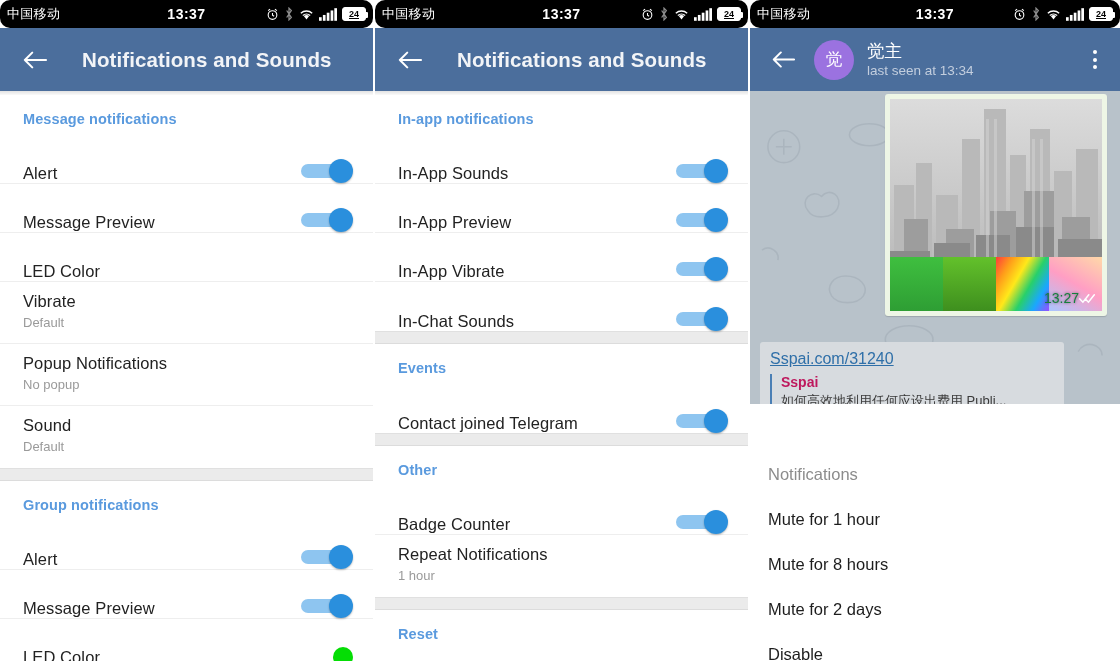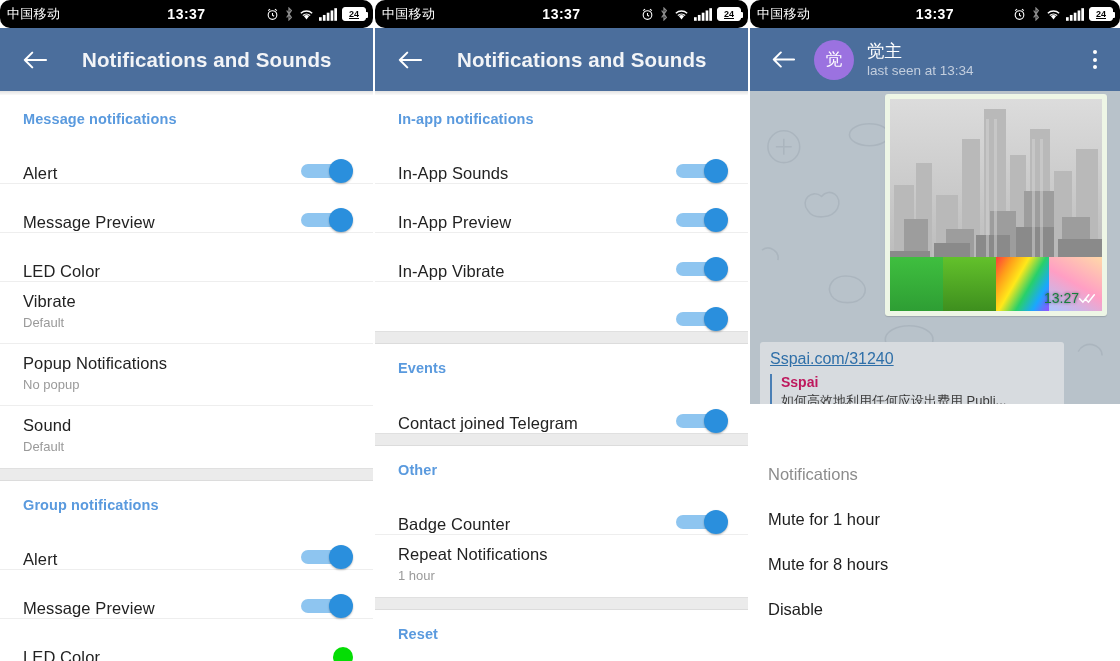--- a/index.html
+++ b/index.html
@@ -352,20 +352,23 @@
       <div class="row">
         <div class="txtwrap">
             <span class="label">In-App Vibrate</span>
           </div>
         <span class="toggle">
             <span class="track"></span>
             <span class="thumb"></span>
           </span>
       </div>
       <div class="row nb">
+        <div class="txtwrap">
+            <span class="label">In-Chat Sounds</span>
+          </div>
         <span class="toggle">
             <span class="track"></span>
             <span class="thumb"></span>
           </span>
       </div>
 
       <div class="gap"></div>
 
       <div class="section-head">Events</div>
       <div class="row nb">
@@ -553,17 +556,18 @@
           <div class="linktitle">Sspai</div>
           <div class="linkdesc">如何高效地利用任何应设出费用 Publi...</div>
         </div>
       </div>
     </div>
 
     <div class="dialog">
       <div class="dlg-title">Notifications</div>
       <div class="dlg-item">Mute for 1 hour</div>
       <div class="dlg-item">Mute for 8 hours</div>
+      <div class="dlg-item">Mute for 2 days</div>
       <div class="dlg-item">Disable</div>
     </div>
   </div>
 
 </div>
 
 </body></html>

